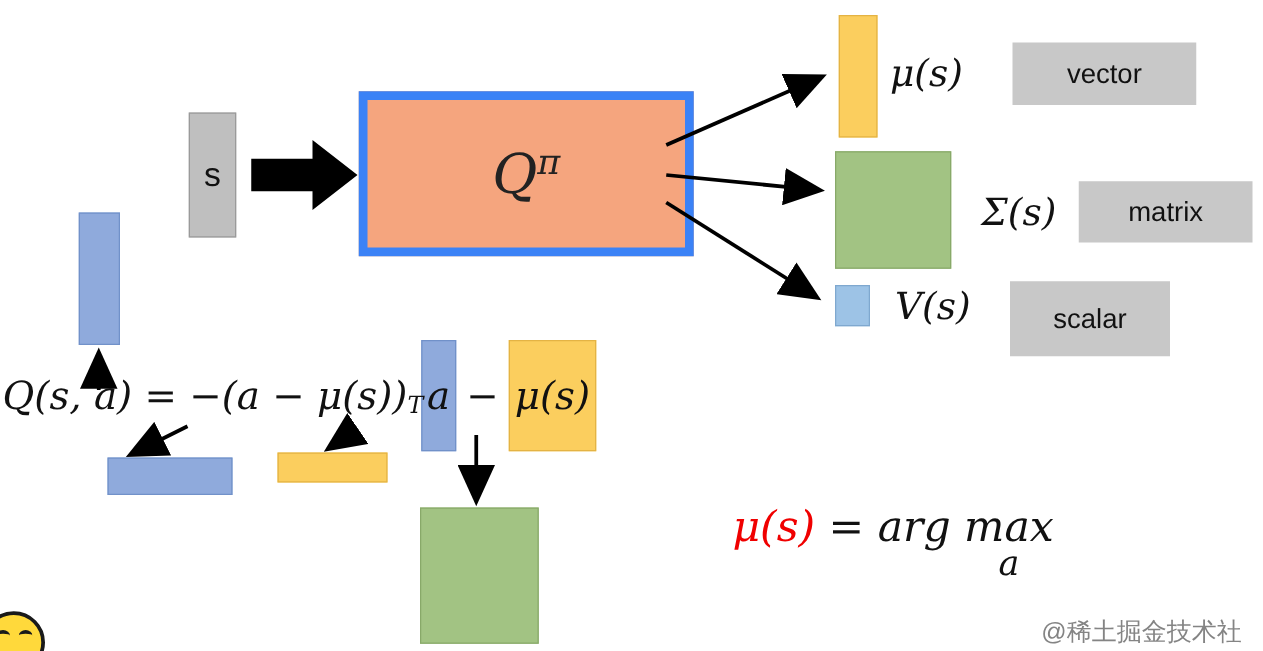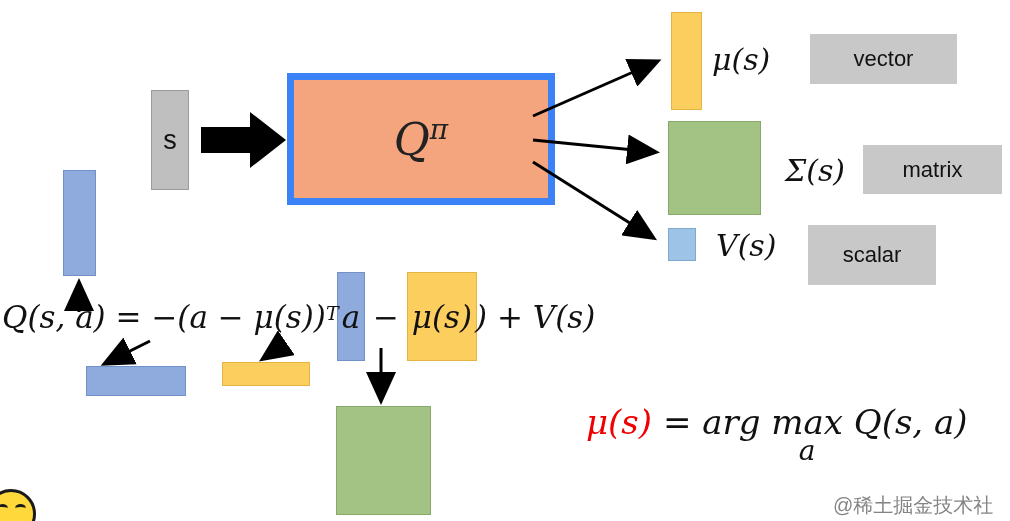--- a/index.html
+++ b/index.html
@@ -38,21 +38,21 @@
 
   
   .type-box{position:absolute;background:#c8c8c8;display:flex;align-items:center;justify-content:center;
             font-family:"Liberation Sans",sans-serif;font-size:22px;color:#111;z-index:2;}
   .vector-box{left:810px;top:34px;width:147px;height:50px;}
   .matrix-box{left:863px;top:145px;width:139px;height:49px;}
   .scalar-box{left:808px;top:225px;width:128px;height:60px;}
 
   
   .equation{position:absolute;left:2px;top:299px;z-index:3;font-style:italic;font-size:31px;
-            color:#111;white-space:pre;display:flex;align-items:center;}
+            color:#111;white-space:pre;display:flex;align-items:flex-end;}
   .equation sup{font-size:19px;margin-top:-8px;}
   .hl{position:relative;padding:0 3px;}
   .hl::before{content:"";position:absolute;left:-2px;right:-2px;top:-27px;bottom:-26px;z-index:-1;}
   .hl-a::before{background:#8faadc;border:1px solid #7191c9;}
   .hl-mu::before{background:#fbce5e;border:1px solid #e4b344;}
 
   
   .policy{position:absolute;left:586px;top:402px;z-index:3;font-style:italic;font-size:34px;
           color:#111;white-space:pre;display:flex;align-items:flex-start;}
   .policy .mu-red{color:#f00000;}
@@ -120,25 +120,25 @@
   <div class="type-box scalar-box">
     <span>scalar</span>
   </div>
 
   <div class="block left-blue-bar"></div>
   <div class="block blue-h-rect"></div>
   <div class="block yellow-h-rect"></div>
   <div class="block green-sq2"></div>
 
   <div class="equation">
-    <span>Q(s, a) = −(a − μ(s))</span><sup>T</sup><span class="hl hl-a">a</span><span> − </span><span class="hl hl-mu">μ(s)</span><span>) + V(s)</span>
+    <span>Q(s, a) = −(a − μ(s))</span><sup>T</sup><span class="hl hl-a">a</span><span> − </span><span class="hl hl-mu">μ(s)</span>
   </div>
 
   <div class="policy">
-    <span class="mu-red">μ(s)</span><span> = arg </span><span class="max-stack"><span>max</span><span class="max-sub">a</span></span><span> Q(s, a)</span>
+    <span class="mu-red">μ(s)</span><span> = arg </span><span class="max-stack"><span>max</span><span class="max-sub">a</span></span>
   </div>
 
   <div class="community">@稀土掘金技术社区</div>
 
   <div class="emoji">
     <span class="eye eye-l"></span>
     <span class="eye eye-r"></span>
   </div>
 
 </div>

